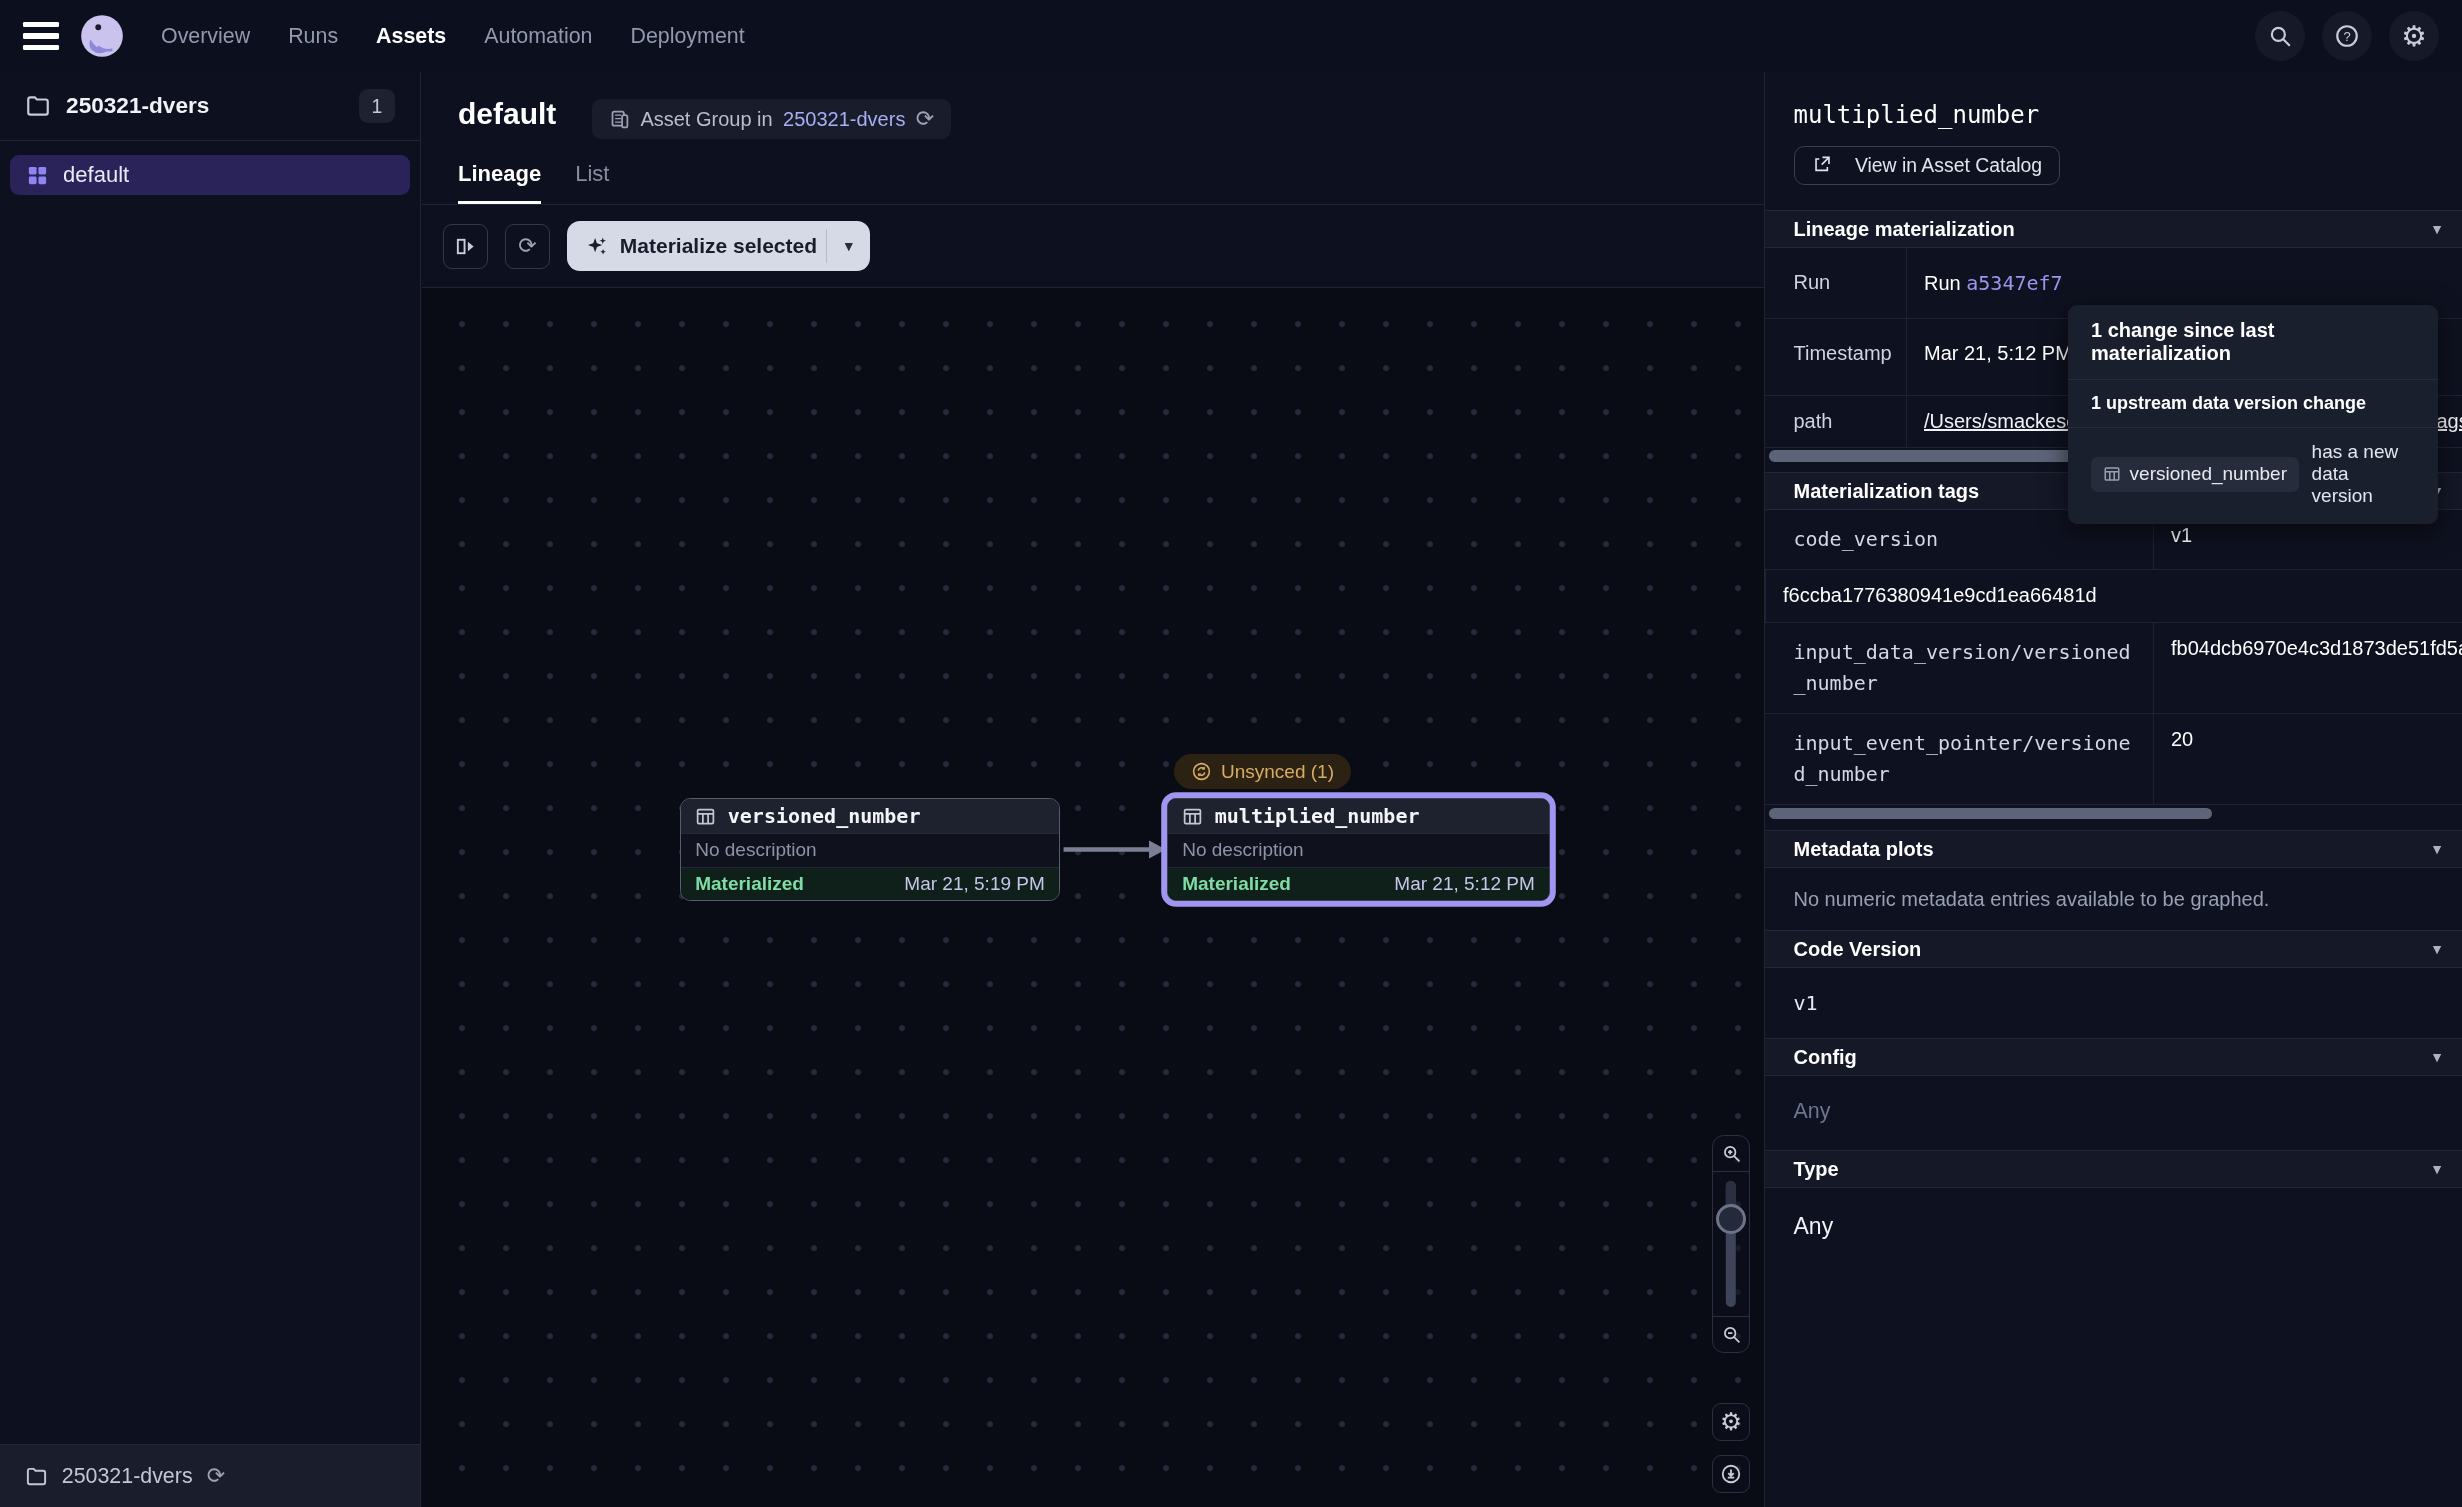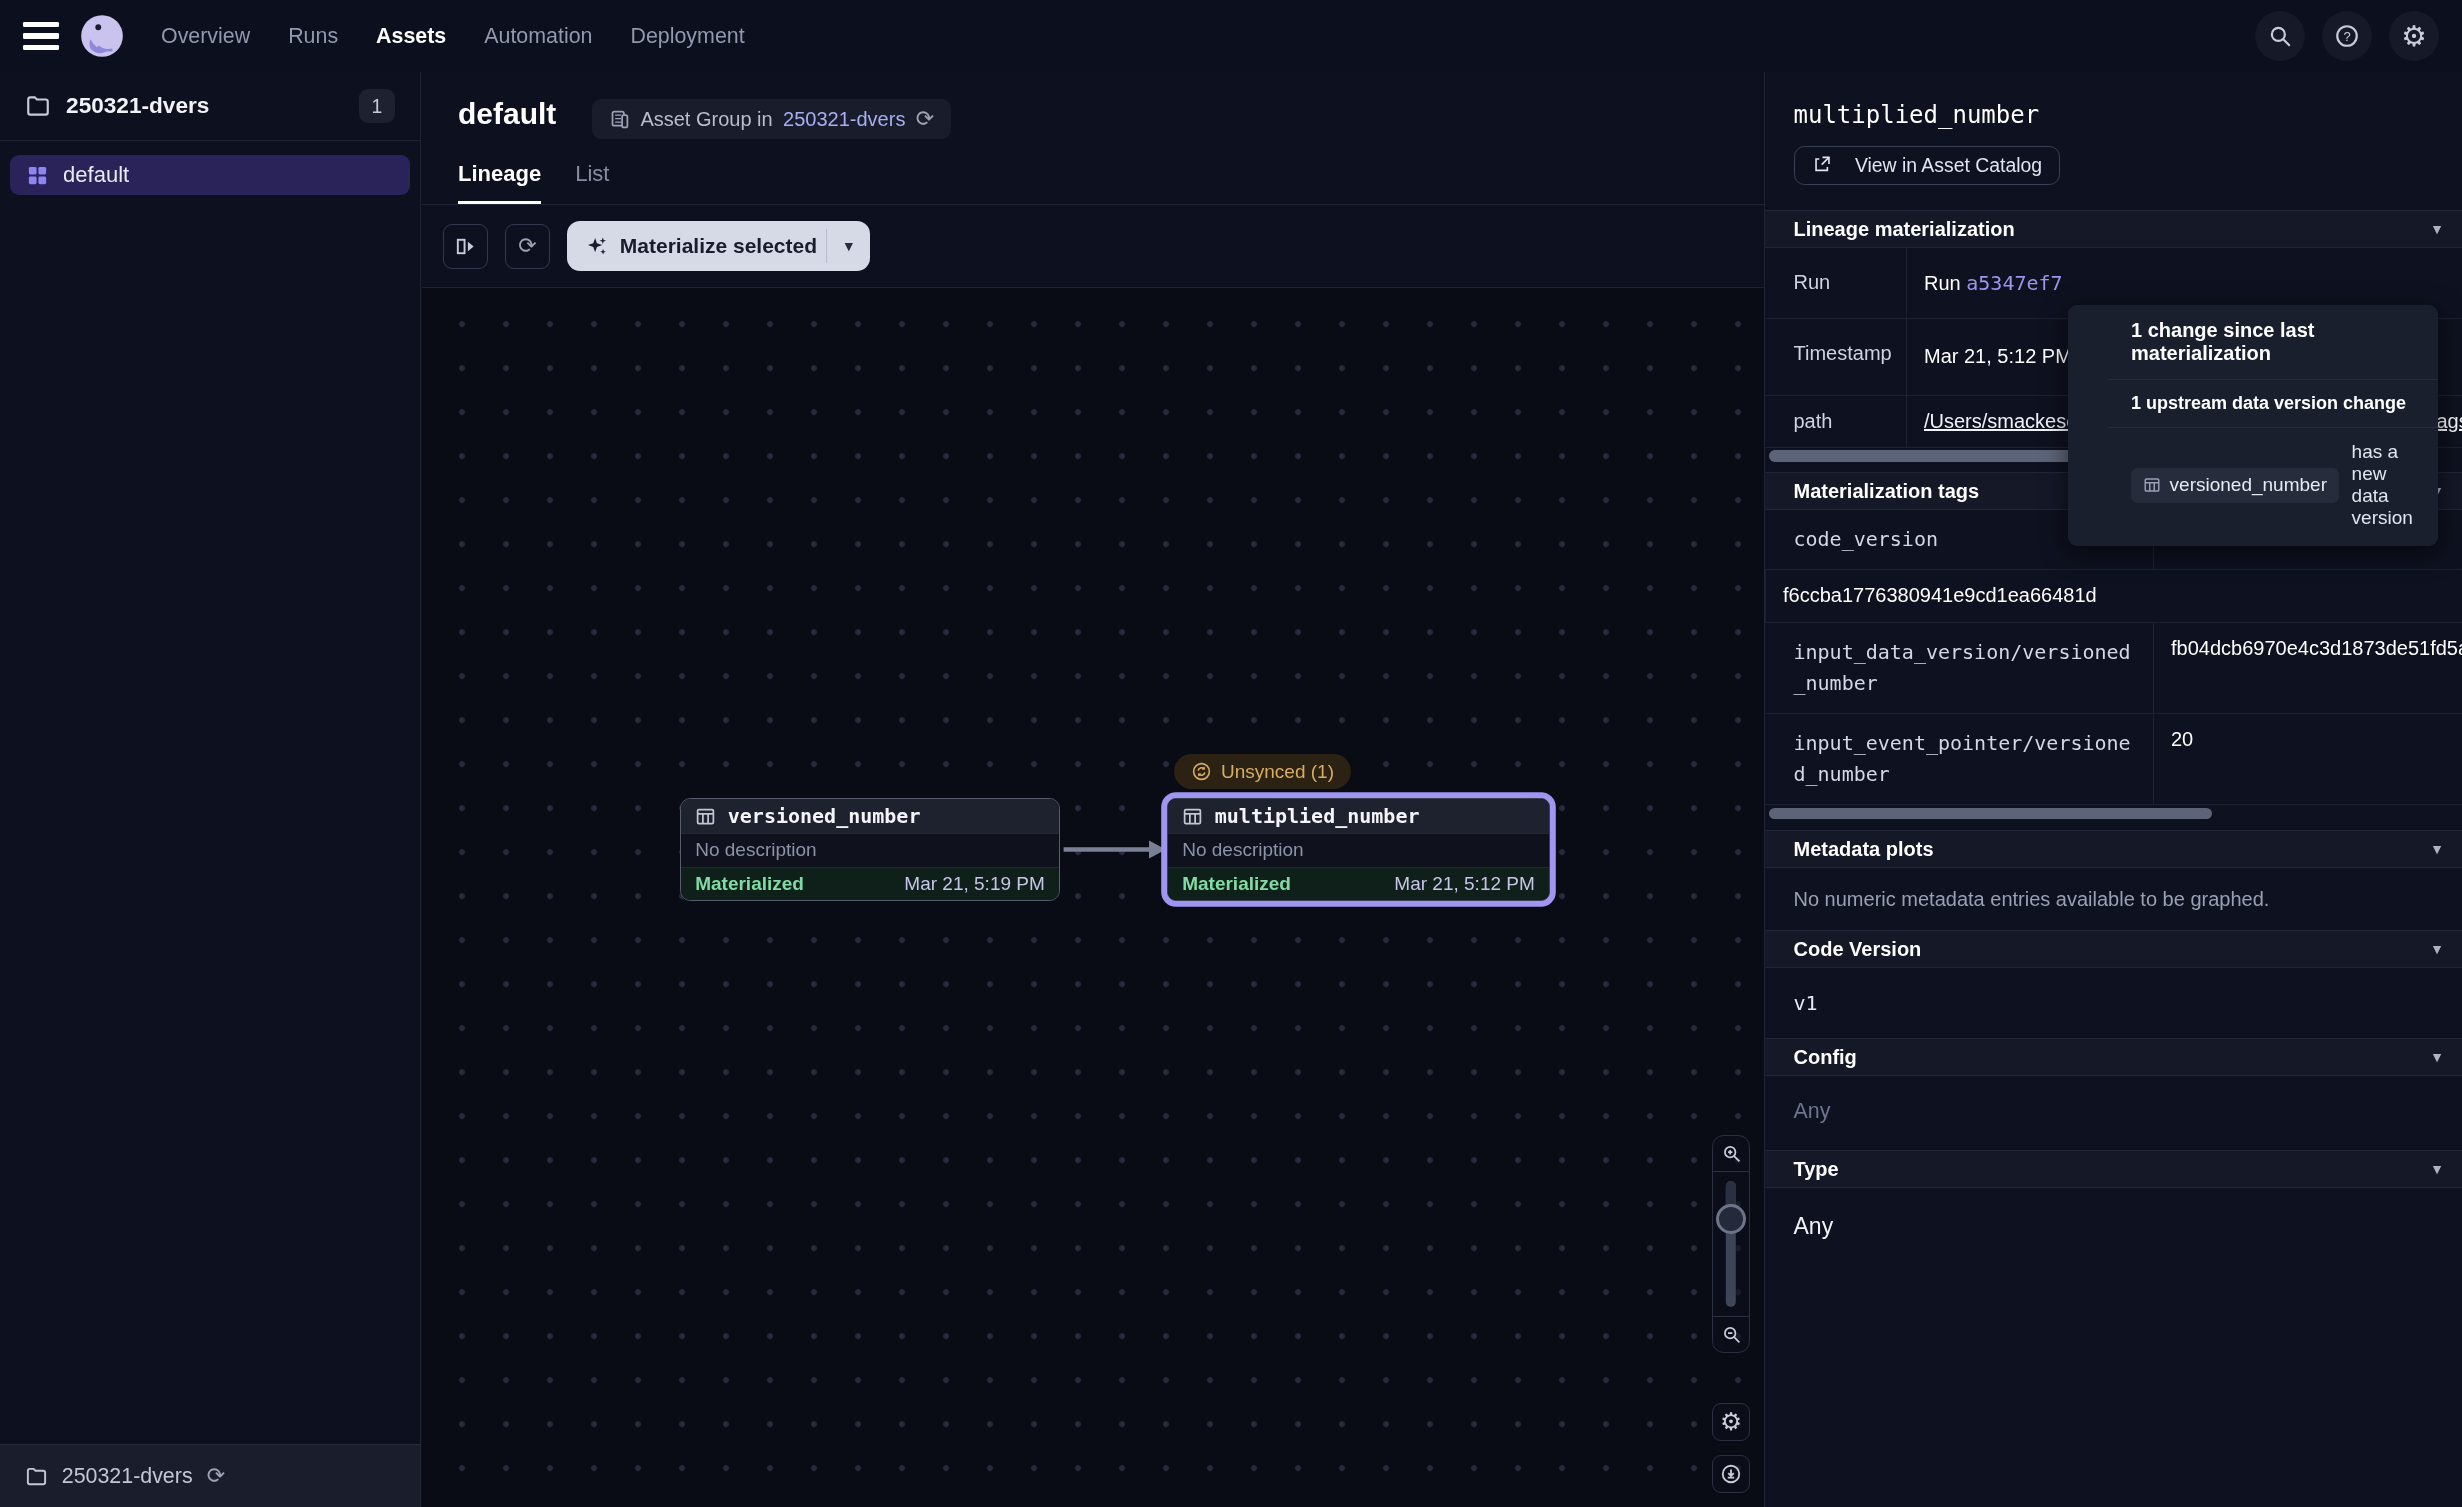--- a/index.html
+++ b/index.html
@@ -98,41 +98,41 @@
 
   
   .panel { position:absolute; left:1342px; top:0; right:0; bottom:0; border-left:1.3px solid #202434; background:#0e111f; overflow:hidden; }
   .panel-title { margin:28.5px 0 0 28.5px; font-family:"DejaVu Sans Mono", monospace; font-size:24px; color:#ffffff; }
   .view-catalog-btn { margin:17px 0 0 28.5px; height:39px; display:inline-flex; align-items:center; gap:24px; border:1.3px solid #3a4056; border-radius:10.4px; padding:0 17px; font-size:19.4px; color:#e2e4ee; cursor:pointer; }
   .view-catalog-btn svg { width:19.4px; height:19.4px; }
   .section-header { position:relative; margin-top:0; height:38px; background:#141827; border-top:1.3px solid #222638; border-bottom:1.3px solid #222638; line-height:36px; padding-left:28.5px; font-size:20px; font-weight:700; color:#ffffff; }
   .section-header .chev { position:absolute; right:18px; top:0; font-size:14.2px; color:#aeb3c4; cursor:pointer; }
   .kv-row { display:grid; grid-template-columns:141px 1fr; border-bottom:1.3px solid #1d2133; }
   .kv-key { padding:23px 0 23px 28.5px; font-size:20px; color:#cfd3e2; }
-  .kv-val { border-left:1.3px solid #1d2133; padding:23px 0 23px 17px; font-size:20px; color:#ffffff; white-space:nowrap; overflow:hidden; display:flex; align-items:center; gap:14.2px; }
+  .kv-val { border-left:1.3px solid #1d2133; padding:23px 0 23px 17px; font-size:20px; color:#ffffff; white-space:nowrap; overflow:hidden; display:flex; align-items:flex-start; gap:14.2px; }
   .run-id { font-family:"DejaVu Sans Mono", monospace; color:#9d94ee; }
   .path-link { text-decoration:underline; color:#f2f3f8; cursor:pointer; }
   .kv-row.compact .kv-key, .kv-row.compact .kv-val { padding-top:14.2px; padding-bottom:14.2px; }
   .small-badge { height:30px; padding:0 13px; font-size:17.5px; gap:6.5px; border-radius:15.5px; display:inline-flex; align-items:center; position:relative; top:-3.9px; }
   .small-badge svg { width:18px; height:18px; }
   .hscroll { height:11.6px; border-radius:5.8px; background:#5d6478; margin:2.6px 0 0 3.9px; }
   .hscroll.one { width:427px; }
   .hscroll.two { width:443px; }
   .tag-row { display:grid; grid-template-columns:388px 1fr; border-bottom:1.3px solid #1d2133; }
   .tag-key { padding:14.2px 19.4px 14.2px 28.5px; font-family:"DejaVu Sans Mono", monospace; font-size:20px; color:#d3d7e6; word-break:break-all; line-height:1.55; }
   .tag-val { border-left:1.3px solid #1d2133; padding:14.2px 0 14.2px 17px; font-size:20px; color:#ffffff; white-space:nowrap; overflow:hidden; }
   .section-body { padding:19.4px 28.5px; }
   .empty-text { font-size:20px; color:#99a0b4;text-align:center; }
   .mono-val { font-family:"DejaVu Sans Mono", monospace; font-size:20px; color:#e8eaf3; }
   .config-val { font-size:21.4px; color:#6f7590; }
   .type-val { font-size:23px; color:#f2f3f8; }
   .gap15 { height:9.7px; } .gap17 { height:11px; } .gap39 { height:25px; }
 
   
-  .popup { position:absolute; left:2068px; top:305px; width:370px; background:#1a1f2e; border-radius:9px; box-shadow:0 6.5px 26px rgba(0,0,0,.55); z-index:20; overflow:hidden;padding-left:40px; }
+  .popup { position:absolute; left:2068px; top:305px; width:370px; background:#1a1f2e; border-radius:9px; box-shadow:0 6.5px 26px rgba(0,0,0,.55); z-index:20; overflow:hidden; }
   .popup-row1 { padding:14.2px 23px; font-size:20px; font-weight:700; color:#ffffff; border-bottom:1.3px solid #272c3d; }
   .popup-row2 { padding:13px 23px; font-size:18px; font-weight:700; color:#ffffff; border-bottom:1.3px solid #272c3d; }
   .popup-row3 { padding:13px 23px 17px; display:flex; align-items:center; gap:13px; }
   .popup-chip { display:inline-flex; align-items:center; gap:9px; background:#272c3c; border-radius:6.5px; padding:6.5px 11.6px; font-size:19px; color:#e8eaf3; cursor:pointer; }
   .popup-chip svg { width:18px; height:18px; color:#9aa0b2; flex:none; }
   .popup-suffix { font-size:19px; color:#e3e6ef; }
 </style>
 </head>
 <body>
 

